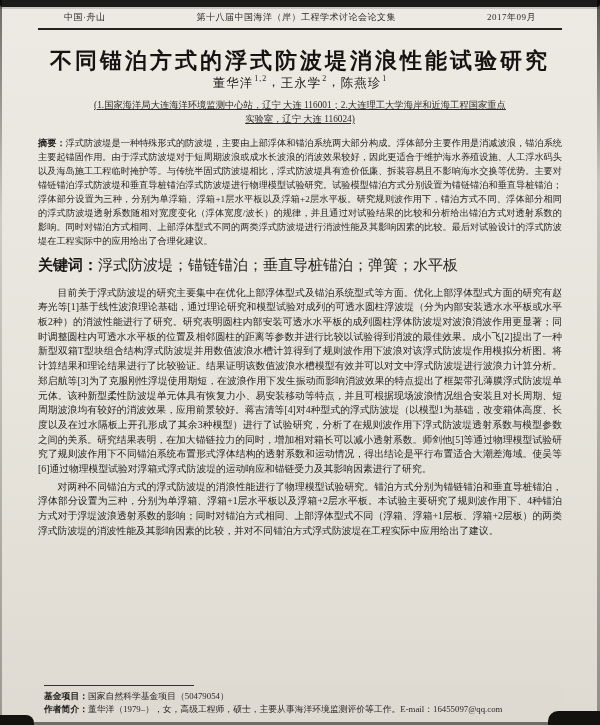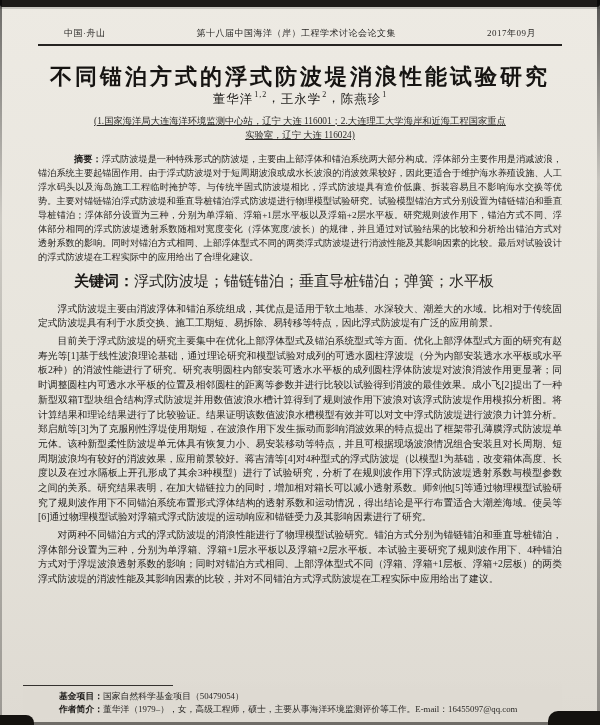--- a/index.html
+++ b/index.html
@@ -12,21 +12,21 @@
   
   .scan-top{position:absolute;top:0;left:0;width:600px;height:7px;background:#1d1b19;border-radius:0 0 3px 2px;}
   .scan-top::after{content:"";position:absolute;left:0;top:7px;width:100%;height:2px;background:rgba(0,0,0,.15);}
   .scan-left{position:absolute;top:0;left:0;width:2px;height:725px;background:linear-gradient(180deg,rgba(0,0,0,.55),rgba(0,0,0,.12) 30%,rgba(0,0,0,.3));}
   .scan-right{position:absolute;top:0;right:0;width:3px;height:725px;background:linear-gradient(180deg,rgba(0,0,0,.65),rgba(0,0,0,.15) 25%,rgba(0,0,0,.35));}
   .corner-bl{position:absolute;left:0;bottom:0;width:34px;height:12px;background:#17514f00;}
   .corner-bl::after{content:"";position:absolute;left:0;bottom:0;width:34px;height:10px;background:#14120f;border-radius:0 8px 0 0;}
   .corner-br{position:absolute;right:0;bottom:0;width:52px;height:14px;background:#14120f;border-radius:10px 0 0 0;}
   .scan-bottom{position:absolute;bottom:0;left:0;width:600px;height:3px;background:rgba(20,18,15,.55);}
 
-  .content{position:relative;padding:16px 38px;}
+  .content{position:relative;padding:0 38px;}
 
   .header-row{
     display:flex;justify-content:space-between;align-items:baseline;
     padding:11px 26px 0 26px;font-size:9px;color:#2a2826;
     font-family:"Liberation Serif","DejaVu Serif",serif;letter-spacing:.5px;
   }
   .header-rule{margin-top:4px;height:2px;background:#262422;}
 
   h1.title{
     margin:18px 0 0 0;text-align:center;
@@ -36,30 +36,30 @@
 
   .authors{text-align:center;font-size:12.5px;color:#22201e;letter-spacing:1px;}
   .authors sup{font-size:8px;margin-left:1px;}
 
   .affiliation{margin-top:6px;text-align:center;font-size:9.3px;line-height:1.55;color:#2c2a28;text-decoration:underline;}
 
   .abstract{
     margin:11px 0 0 0;text-align:justify;font-size:9.2px;line-height:1.52;color:#272522;
   }
   .keywords{margin:5px 0 0 0;text-align:justify;font-size:15px;line-height:1.5;color:#272522;}
-  .lbl{font-family:Liberation Sans, sans-serif;font-weight:bold;color:#1a1816;margin-left:36px;}
+  .lbl{font-family:Liberation Sans, sans-serif;font-weight:bold;color:#1a1816;}
 
   .body-text{margin-top:9px;}
   .body-text p{
     margin:0 0 3px 0;text-indent:2em;text-align:justify;
     font-size:9.8px;line-height:1.5;color:#262422;
   }
 
   .footnote{
-    position:absolute;left:23px;right:38px;bottom:8px;
+    position:absolute;left:44px;right:38px;bottom:8px;
     background:linear-gradient(180deg,rgba(222,218,210,.2),#dedad2 30%);
     padding-top:4px;font-size:8.8px;line-height:1.55;color:#2a2826;
   }
   .fn-rule{width:150px;height:1px;background:#35322f;margin-bottom:4px;}
 </style>
 </head>
 <body>
 
 <div class="page">
 
@@ -85,21 +85,20 @@
     <div class="affiliation">
       <div>(1.国家海洋局大连海洋环境监测中心站，辽宁 大连 116001；2.大连理工大学海岸和近海工程国家重点</div>
       <div>实验室，辽宁 大连 116024)</div>
     </div>
 
     <p class="abstract"><span class="lbl">摘要：</span><span>浮式防波堤是一种特殊形式的防波堤，主要由上部浮体和锚泊系统两大部分构成。浮体部分主要作用是消减波浪，锚泊系统主要起锚固作用。由于浮式防波堤对于短周期波浪或成水长波浪的消波效果较好，因此更适合于维护海水养殖设施、人工浮水码头以及海岛施工工程临时掩护等。与传统半固式防波堤相比，浮式防波堤具有造价低廉、拆装容易且不影响海水交换等优势。主要对锚链锚泊浮式防波堤和垂直导桩锚泊浮式防波堤进行物理模型试验研究。试验模型锚泊方式分别设置为锚链锚泊和垂直导桩锚泊；浮体部分设置为三种，分别为单浮箱、浮箱+1层水平板以及浮箱+2层水平板。研究规则波作用下，锚泊方式不同、浮体部分相同的浮式防波堤透射系数随相对宽度变化（浮体宽度/波长）的规律，并且通过对试验结果的比较和分析给出锚泊方式对透射系数的影响。同时对锚泊方式相同、上部浮体型式不同的两类浮式防波堤进行消波性能及其影响因素的比较。最后对试验设计的浮式防波堤在工程实际中的应用给出了合理化建议。</span></p>
 
     <p class="keywords"><span class="lbl">关键词：</span><span>浮式防波堤；锚链锚泊；垂直导桩锚泊；弹簧；水平板</span></p>
 
     <div class="body-text">
-      <p>浮式防波堤主要由消波浮体和锚泊系统组成，其优点是适用于软土地基、水深较大、潮差大的水域。比相对于传统固定式防波堤具有利于水质交换、施工工期短、易拆除、易转移等特点，因此浮式防波堤有广泛的应用前景。</p>
       <p>目前关于浮式防波堤的研究主要集中在优化上部浮体型式及锚泊系统型式等方面。优化上部浮体型式方面的研究有赵寿光等[1]基于线性波浪理论基础，通过理论研究和模型试验对成列的可透水圆柱浮波堤（分为内部安装透水水平板或水平板2种）的消波性能进行了研究。研究表明圆柱内部安装可透水水平板的成列圆柱浮体防波堤对波浪消波作用更显著；同时调整圆柱内可透水水平板的位置及相邻圆柱的距离等参数并进行比较以试验得到消波的最佳效果。成小飞[2]提出了一种新型双箱T型块组合结构浮式防波堤并用数值波浪水槽计算得到了规则波作用下波浪对该浮式防波堤作用模拟分析图。将计算结果和理论结果进行了比较验证。结果证明该数值波浪水槽模型有效并可以对文中浮式防波堤进行波浪力计算分析。郑启航等[3]为了克服刚性浮堤使用期短，在波浪作用下发生振动而影响消波效果的特点提出了框架带孔薄膜浮式防波堤单元体。该种新型柔性防波堤单元体具有恢复力小、易安装移动等特点，并且可根据现场波浪情况组合安装且对长周期、短周期波浪均有较好的消波效果，应用前景较好。蒋吉清等[4]对4种型式的浮式防波堤（以模型1为基础，改变箱体高度、长度以及在过水隔板上开孔形成了其余3种模型）进行了试验研究，分析了在规则波作用下浮式防波堤透射系数与模型参数之间的关系。研究结果表明，在加大锚链拉力的同时，增加相对箱长可以减小透射系数。师剑他[5]等通过物理模型试验研究了规则波作用下不同锚泊系统布置形式浮体结构的透射系数和运动情况，得出结论是平行布置适合大潮差海域。使吴等[6]通过物理模型试验对浮箱式浮式防波堤的运动响应和锚链受力及其影响因素进行了研究。</p>
       <p>对两种不同锚泊方式的浮式防波堤的消浪性能进行了物理模型试验研究。锚泊方式分别为锚链锚泊和垂直导桩锚泊，浮体部分设置为三种，分别为单浮箱、浮箱+1层水平板以及浮箱+2层水平板。本试验主要研究了规则波作用下、4种锚泊方式对于浮堤波浪透射系数的影响；同时对锚泊方式相同、上部浮体型式不同（浮箱、浮箱+1层板、浮箱+2层板）的两类浮式防波堤的消波性能及其影响因素的比较，并对不同锚泊方式浮式防波堤在工程实际中应用给出了建议。</p>
     </div>
 
   </div>
 
   <div class="footnote">
     <div class="fn-rule"></div>
     <div class="fn-line"><span class="lbl">基金项目：</span><span>国家自然科学基金项目（50479054）</span></div>
     <div class="fn-line"><span class="lbl">作者简介：</span><span>董华洋（1979–），女，高级工程师，硕士，主要从事海洋环境监测评价等工作。E-mail：16455097@qq.com</span></div>

